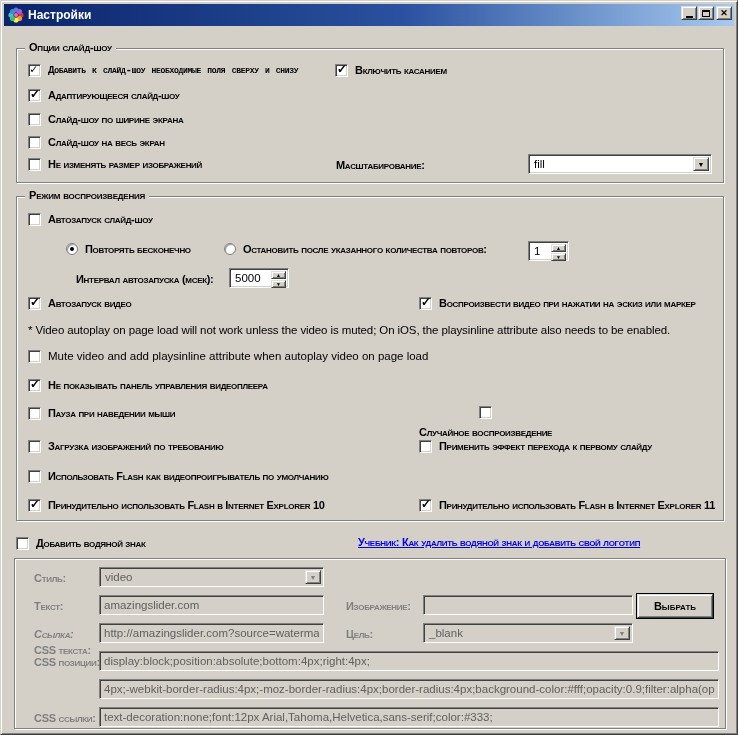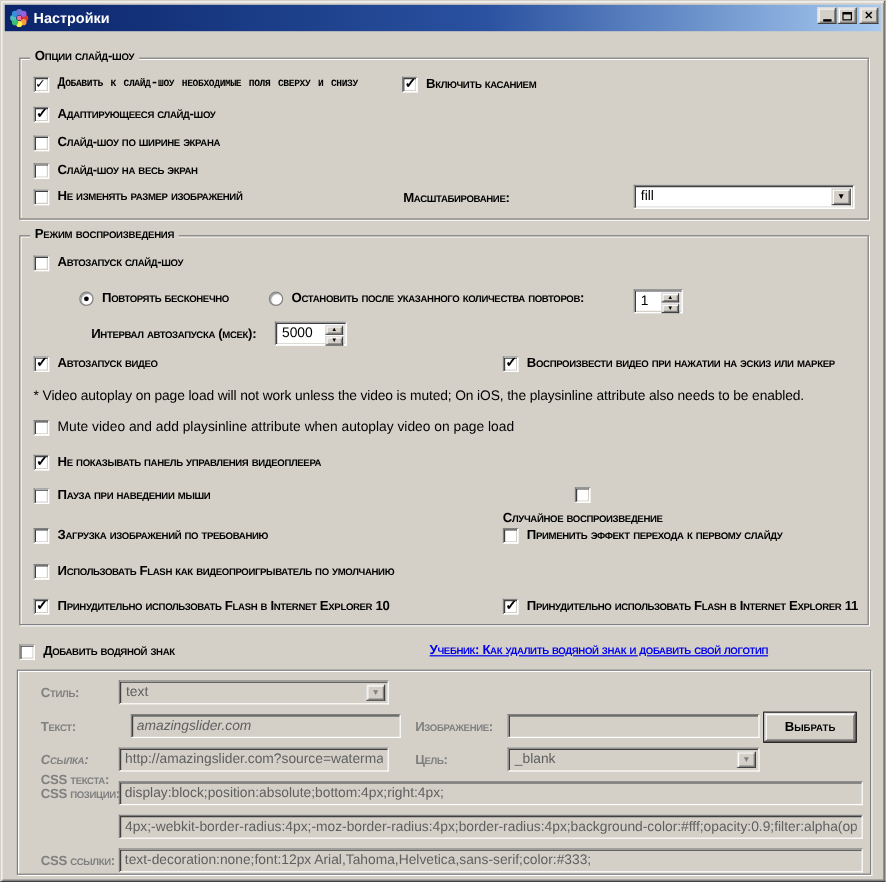--- a/index.html
+++ b/index.html
@@ -216,26 +216,26 @@
   <label class="cb" style="left:15px; top:535px;">
     <span class="cbx"></span>
     <span class="lbl">Добавить водяной знак</span>
   </label>
   <a class="link" style="left:357px; top:535px;">Учебник: Как удалить водяной знак и добавить свой логотип</a>
 
   <div class="group" style="left:13px; top:557px; width:712px; height:171px;"></div>
 
   <span class="flabel disabled" style="left:33px; top:571px;">Стиль:</span>
   <div class="combo sunken disabled" style="left:98px; top:566px; width:225px; height:20px;">
-    <span class="val">text</span>
+    <span class="val">video</span>
     <span class="drop raised">▼</span>
   </div>
 
   <span class="flabel disabled" style="left:33px; top:599px;">Текст:</span>
-  <input class="field sunken disabled" style="left: 108px; top: 594px; width: 225px; height: 20px; font-style: italic;" readonly="" value="amazingslider.com">
+  <input class="field sunken disabled" style="left: 98px; top: 594px; width: 225px; height: 20px;" readonly="" value="amazingslider.com">
   <span class="flabel disabled" style="left:345px; top:599px;">Изображение:</span>
   <input class="field sunken disabled" style="left: 422px; top: 594px; width: 210px; height: 20px;" readonly="" value="">
   <div class="btn" style="left:636px; top:593px; width:76px; height:24px;">
     <span>Выбрать</span>
   </div>
 
   <span class="flabel disabled" style="left:33px; top:627px;font-style:italic;">Ссылка:</span>
   <input class="field sunken disabled" style="left: 98px; top: 622px; width: 225px; height: 20px;" readonly="" value="http://amazingslider.com?source=watermark">
   <span class="flabel disabled" style="left:345px; top:627px;">Цель:</span>
   <div class="combo sunken disabled" style="left:422px; top:622px; width:210px; height:20px;">

